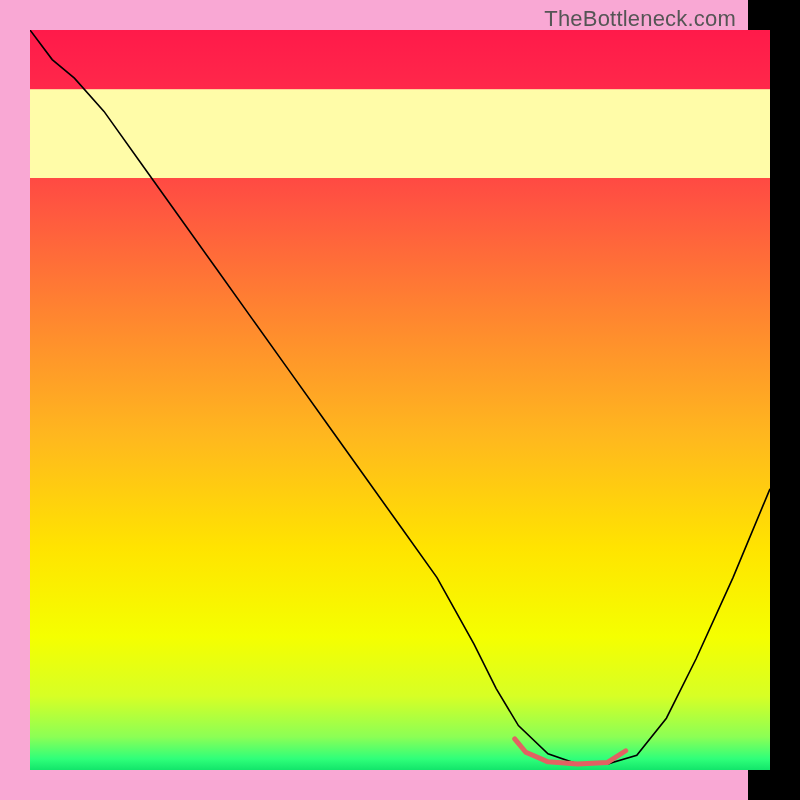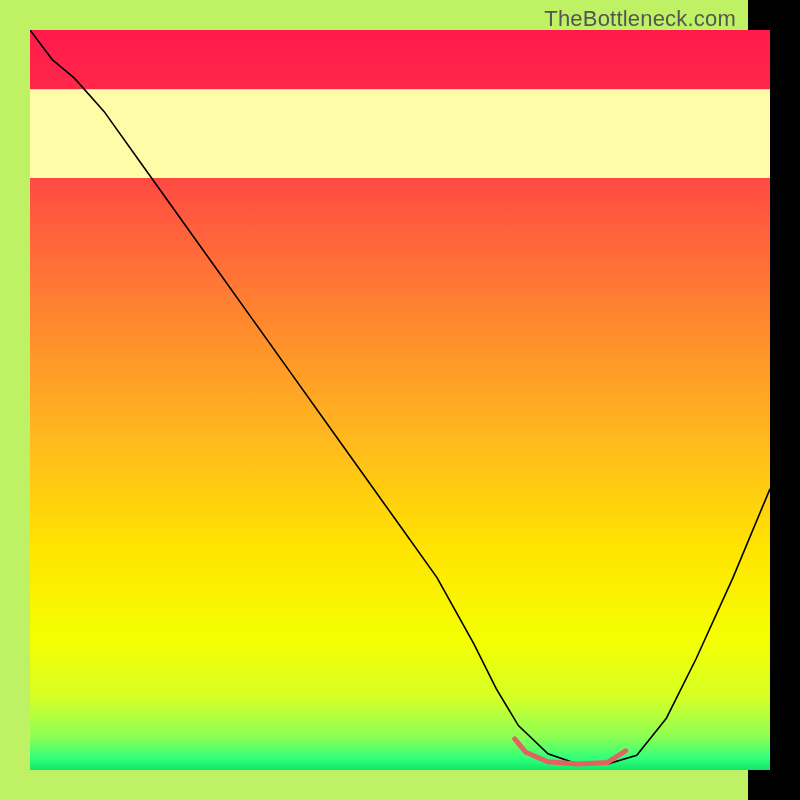--- a/index.html
+++ b/index.html
@@ -8,21 +8,21 @@
     width: 800px;
     height: 800px;
     background: #000;
     overflow: hidden;
     position: relative;
   }
   .container {
     width: 748px;
     height: 800px;
     position: relative;
-    background: #bef264;
+    background: #f9a8d4;
   }
   .watermark {
     position: absolute;
     top: 6px;
     right: 12px;
     color: #555;
     font-family: Arial, Helvetica, sans-serif;
     font-size: 22px;
     font-weight: 500;
     z-index: 3;

